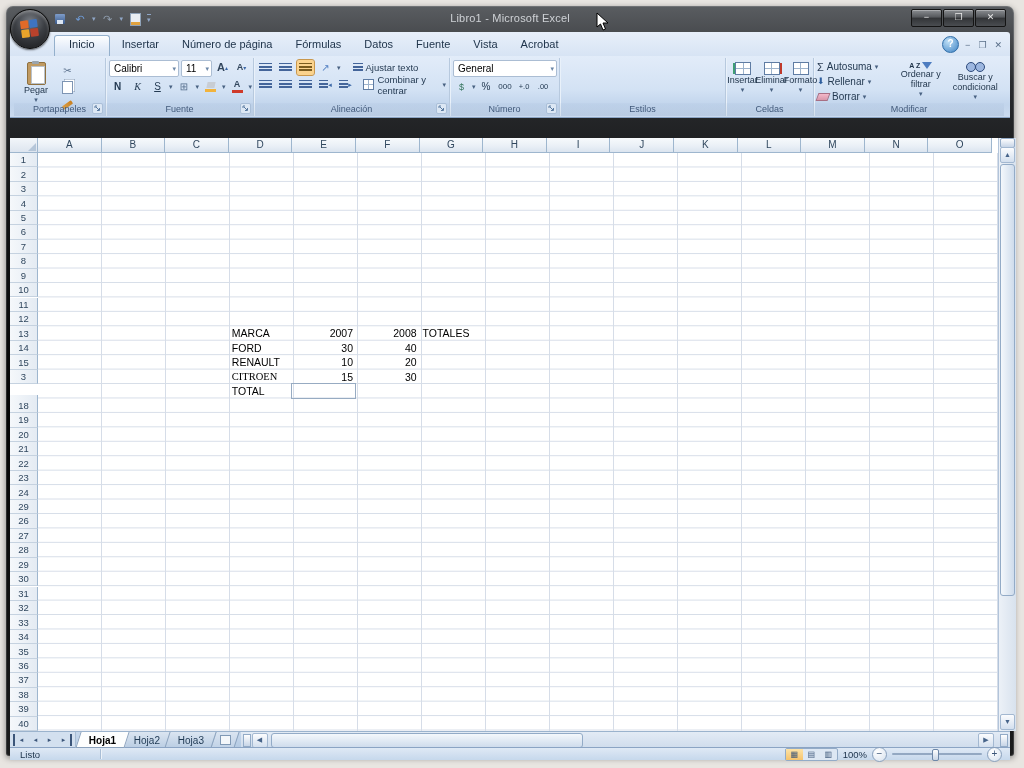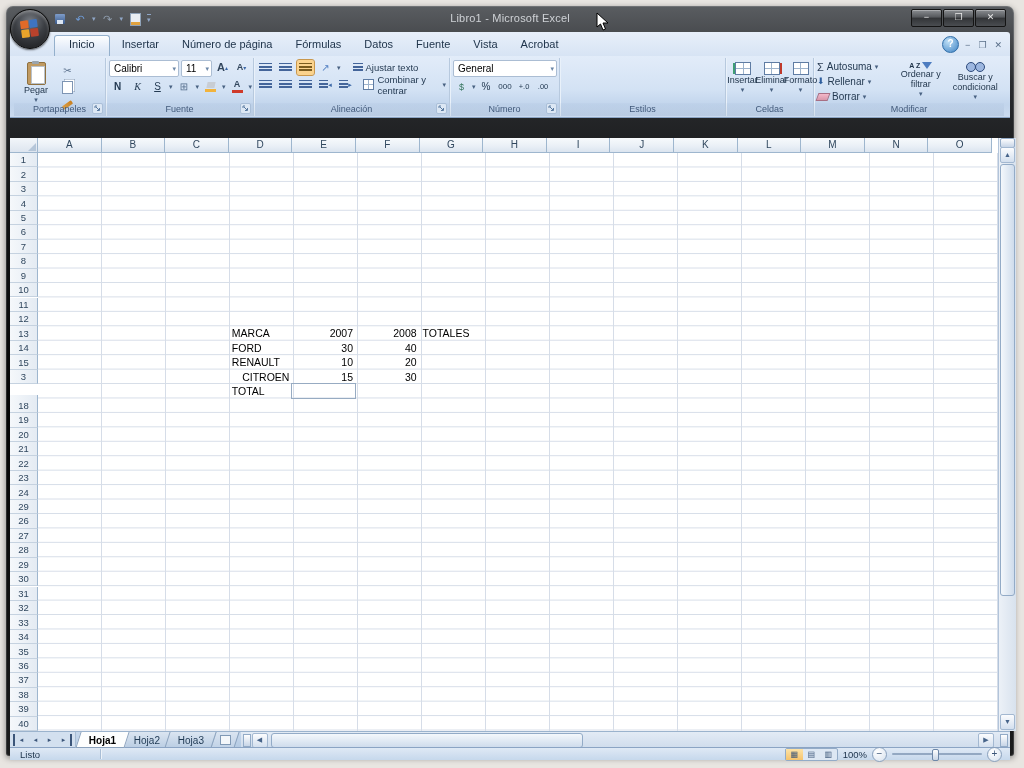--- a/index.html
+++ b/index.html
@@ -479,21 +479,21 @@
         <div class="cell" style="left: 190.8px; top: 173.4px; width: 63.6px; height: 14.45px; text-align: left;">MARCA</div>
         <div class="cell" style="left: 254.4px; top: 173.4px; width: 63.6px; height: 14.45px; text-align: right;">2007</div>
         <div class="cell" style="left: 318px; top: 173.4px; width: 63.6px; height: 14.45px; text-align: right;">2008</div>
         <div class="cell" style="left: 381.6px; top: 173.4px; width: 63.6px; height: 14.45px; text-align: left;">TOTALES</div>
         <div class="cell" style="left: 190.8px; top: 187.85px; width: 63.6px; height: 14.45px; text-align: left;">FORD</div>
         <div class="cell" style="left: 254.4px; top: 187.85px; width: 63.6px; height: 14.45px; text-align: right;">30</div>
         <div class="cell" style="left: 318px; top: 187.85px; width: 63.6px; height: 14.45px; text-align: right;">40</div>
         <div class="cell" style="left: 190.8px; top: 202.3px; width: 63.6px; height: 14.45px; text-align: left;">RENAULT</div>
         <div class="cell" style="left: 254.4px; top: 202.3px; width: 63.6px; height: 14.45px; text-align: right;">10</div>
         <div class="cell" style="left: 318px; top: 202.3px; width: 63.6px; height: 14.45px; text-align: right;">20</div>
-        <div class="cell" style="left: 190.8px; top: 216.75px; width: 63.6px; height: 14.45px; text-align: right;">CITROEN</div>
+        <div class="cell" style="left: 190.8px; top: 216.75px; width: 63.6px; height: 14.45px; text-align: left; font-family: Liberation Serif, serif;">CITROEN</div>
         <div class="cell" style="left: 254.4px; top: 216.75px; width: 63.6px; height: 14.45px; text-align: right;">15</div>
         <div class="cell" style="left: 318px; top: 216.75px; width: 63.6px; height: 14.45px; text-align: right;">30</div>
         <div class="cell" style="left: 190.8px; top: 231.2px; width: 63.6px; height: 14.45px; text-align: left;">TOTAL</div>
         <div class="active-outline" style="left: 253.4px; top: 230.2px; width: 64.6px; height: 15.45px;"></div>
       </div>
   </div>
 
   <div class="abs vscroll">
     <span class="split"></span>
     <span class="sarrow" style="top:9px">▲</span>

